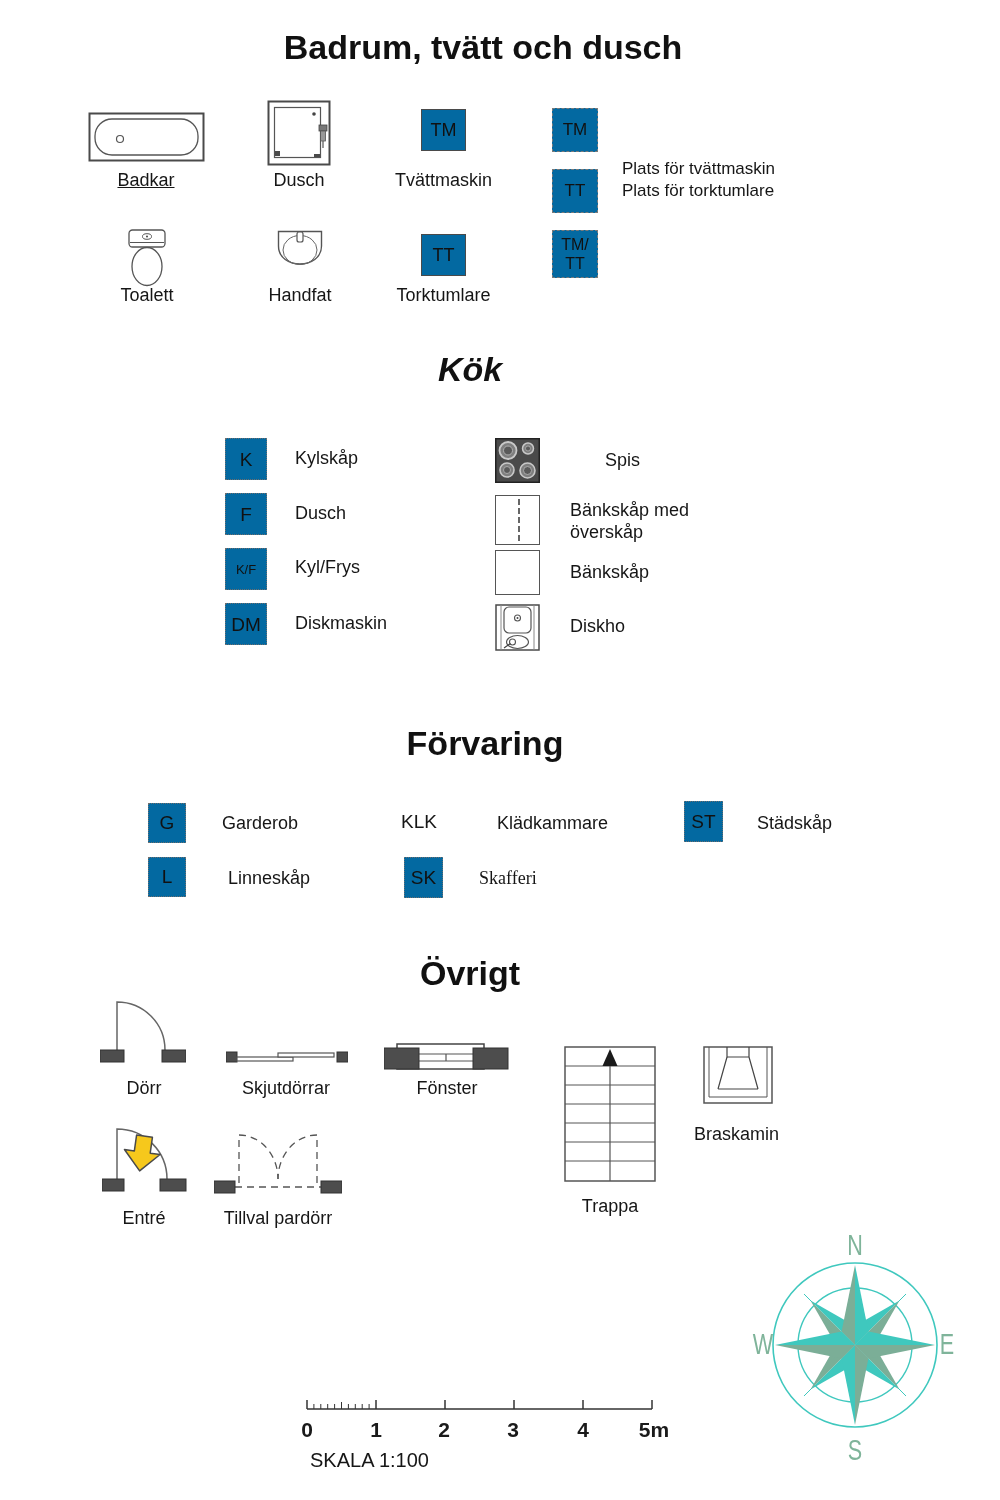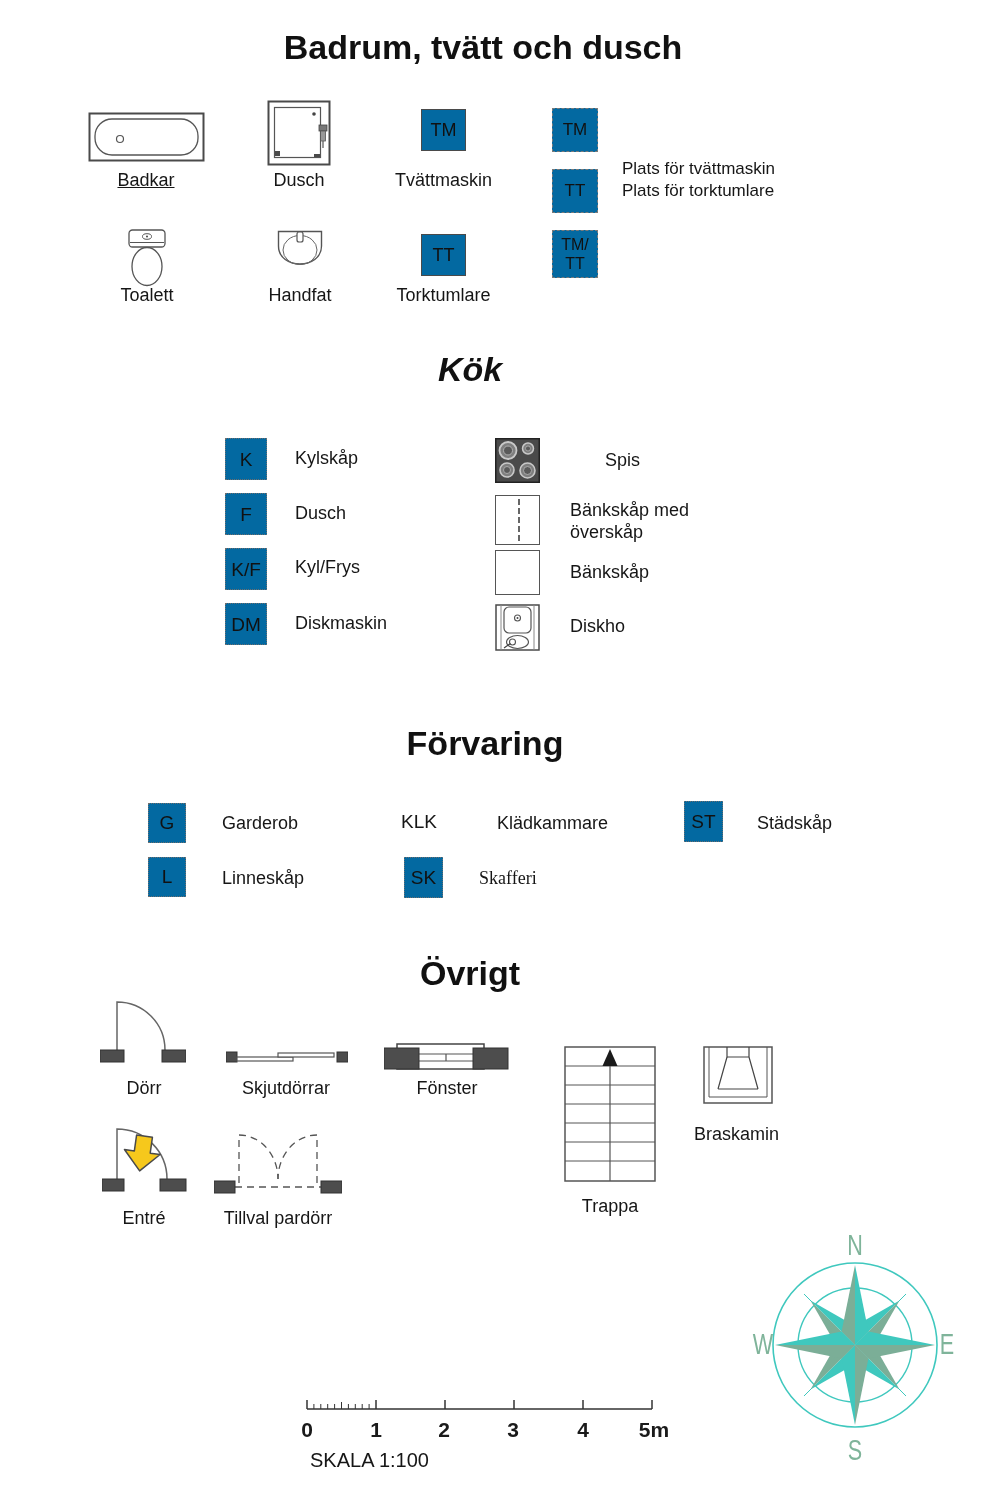--- a/index.html
+++ b/index.html
@@ -81,21 +81,21 @@
   </div>
 
   <div class="section-title" style="left:0;top:350px;width:940px;font-style:italic;">Kök</div>
 
   <div class="abbr-box dot-box" style="left:225px;top:438px;width:42px;height:42px;line-height:42px;font-size:19px;">K</div>
   <div class="row-label" style="left:295px;top:448px;">Kylskåp</div>
 
   <div class="abbr-box dot-box" style="left:225px;top:493px;width:42px;height:42px;line-height:42px;font-size:19px;">F</div>
   <div class="row-label" style="left:295px;top:503px;">Dusch</div>
 
-  <div class="abbr-box dot-box" style="left:225px;top:548px;width:42px;height:42px;line-height:42px;font-size:19px;">K/F</div>
+  <div class="abbr-box dot-box" style="left:225px;top:548px;width:42px;height:42px;line-height:42px;font-size:13px;">K/F</div>
   <div class="row-label" style="left:295px;top:557px;">Kyl/Frys</div>
 
   <div class="abbr-box dot-box" style="left:225px;top:603px;width:42px;height:42px;line-height:42px;font-size:19px;">DM</div>
   <div class="row-label" style="left:295px;top:613px;">Diskmaskin</div>
 
   <svg class="abs" style="left:495px;top:438px;" width="45" height="45" viewBox="0 0 45 45">
     <rect x="0.75" y="0.75" width="43.5" height="43.5" stroke="#222" stroke-width="1.5" fill="#4a4a4a"></rect>
     <circle cx="13" cy="12.5" r="8.5" fill="#7f7f7f" stroke="#c9c9c9" stroke-width="1.8"></circle>
     <circle cx="13" cy="12.5" r="4.5" fill="#5a5a5a" stroke="#b0b0b0" stroke-width="1"></circle>
     <circle cx="33" cy="10.5" r="5.5" fill="#7f7f7f" stroke="#c9c9c9" stroke-width="1.5"></circle>
@@ -136,21 +136,21 @@
   <div class="abbr-box dot-box" style="left:148px;top:803px;width:38px;height:40px;line-height:38px;font-size:19px;">G</div>
   <div class="row-label" style="left:222px;top:813px;">Garderob</div>
 
   <div class="row-label" style="left:401px;top:811px;font-size:19px;">KLK</div>
   <div class="row-label" style="left:497px;top:813px;">Klädkammare</div>
 
   <div class="abbr-box dot-box" style="left:684px;top:801px;width:39px;height:41px;line-height:39px;font-size:19px;">ST</div>
   <div class="row-label" style="left:757px;top:813px;">Städskåp</div>
 
   <div class="abbr-box dot-box" style="left:148px;top:857px;width:38px;height:40px;line-height:38px;font-size:19px;">L</div>
-  <div class="row-label" style="left:222px;top:868px;">Linneskåp</div>
+  <div class="row-label" style="left:228px;top:868px;">Linneskåp</div>
 
   <div class="abbr-box dot-box" style="left:404px;top:857px;width:39px;height:41px;line-height:39px;font-size:19px;">SK</div>
   <div class="row-label" style="left:479px;top:868px;font-family:Liberation Serif, serif;">Skafferi</div>
 
   <div class="section-title" style="left:0;top:954px;width:940px;">Övrigt</div>
 
   <svg class="abs" style="left:100px;top:999px;" width="86" height="66" viewBox="0 0 86 66">
     <path d="M17,51 L17,3 A48,48 0 0 1 65,51" fill="none" stroke="#666" stroke-width="1.5"></path>
     <rect x="0" y="51" width="24" height="12" fill="#4d4d4d" stroke="#333" stroke-width="1"></rect>
     <rect x="62" y="51" width="24" height="12" fill="#4d4d4d" stroke="#333" stroke-width="1"></rect>

